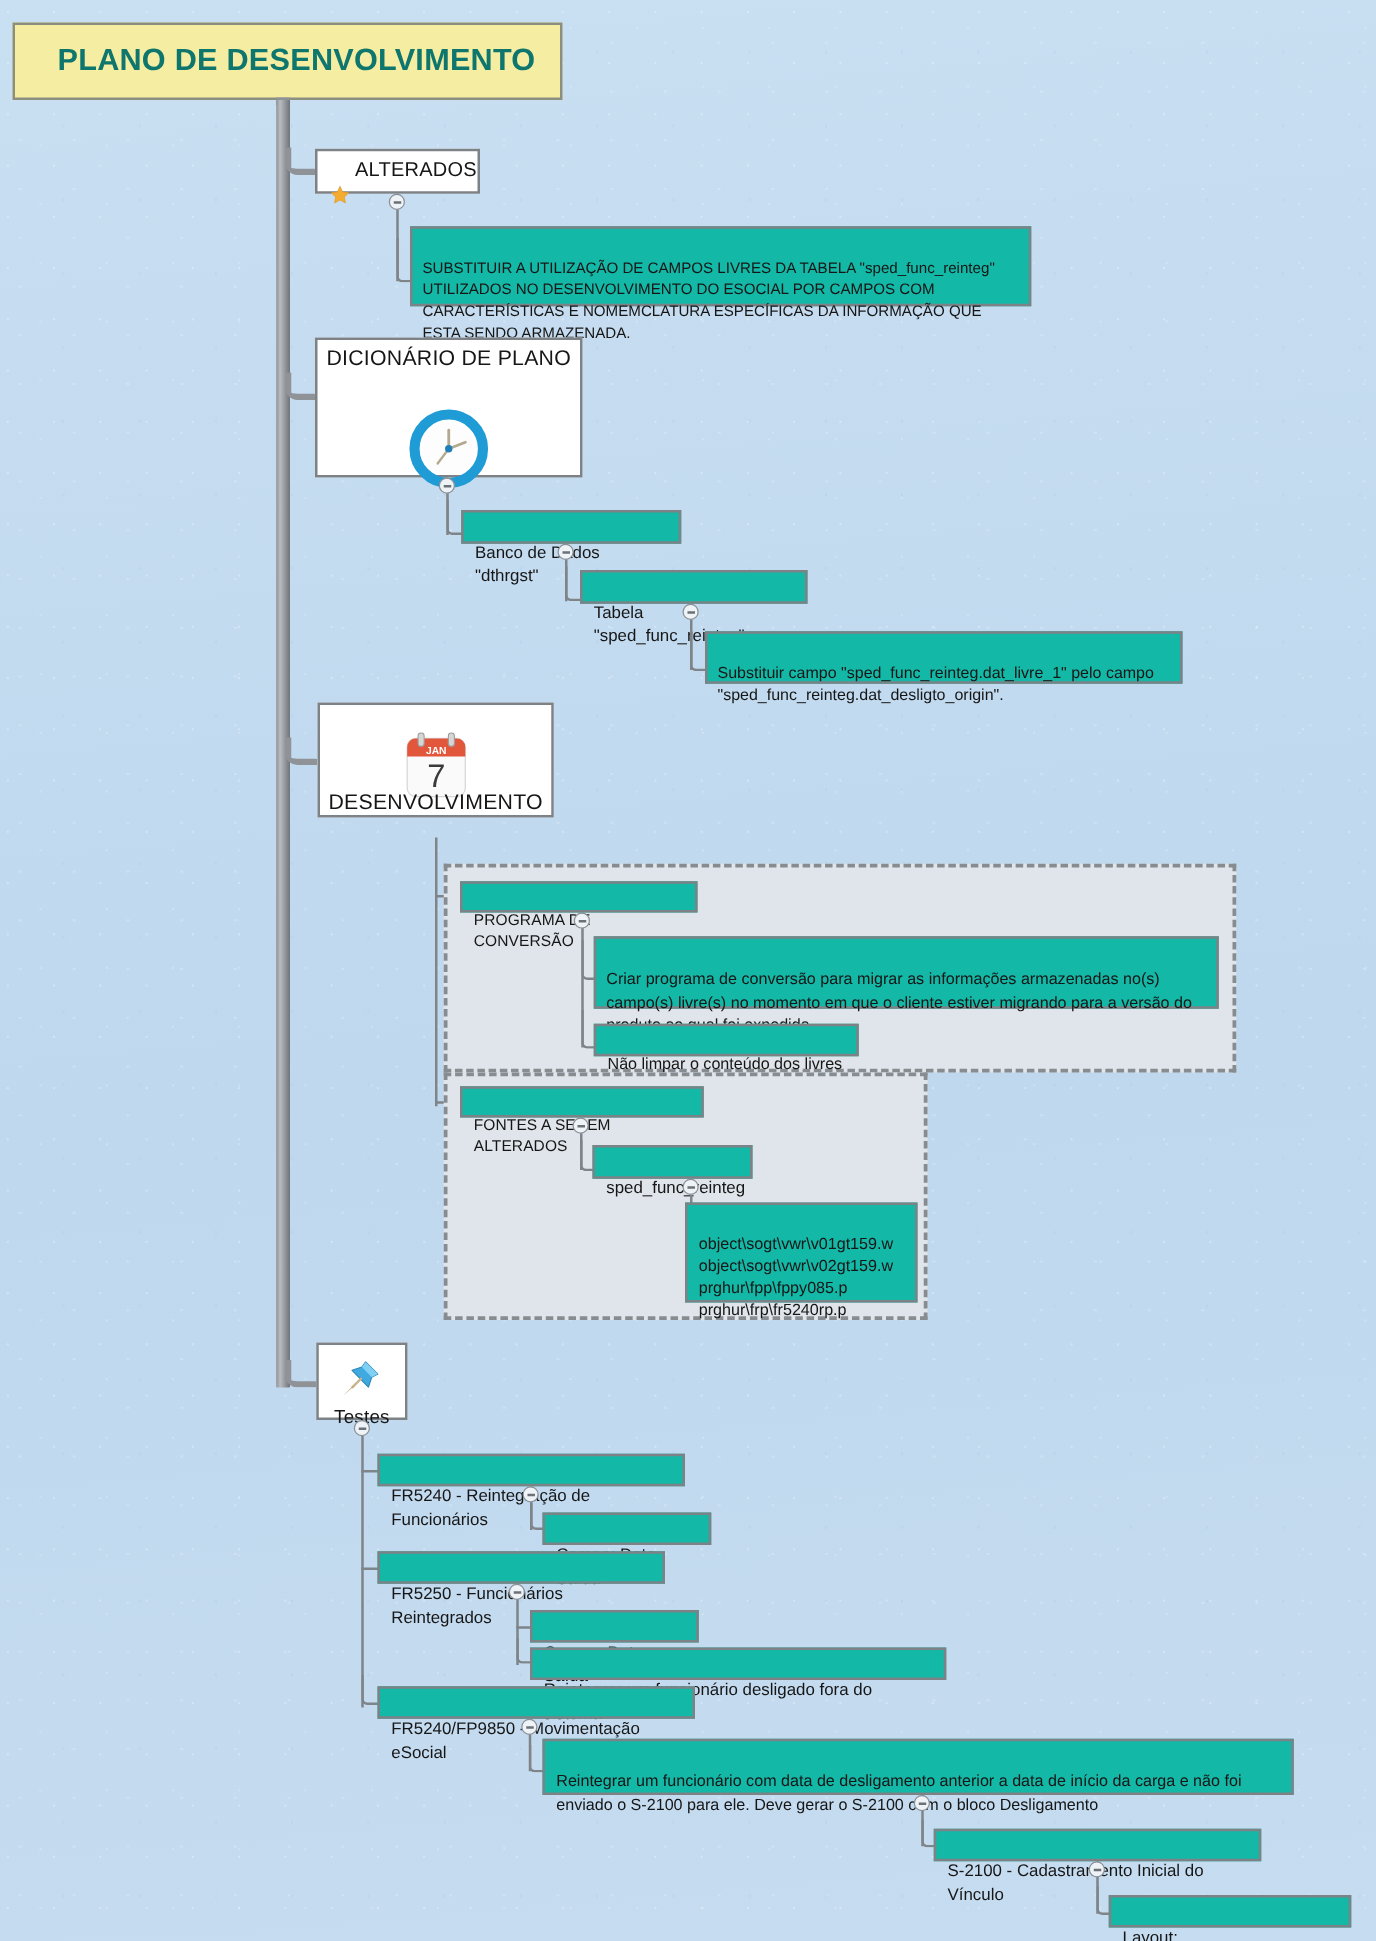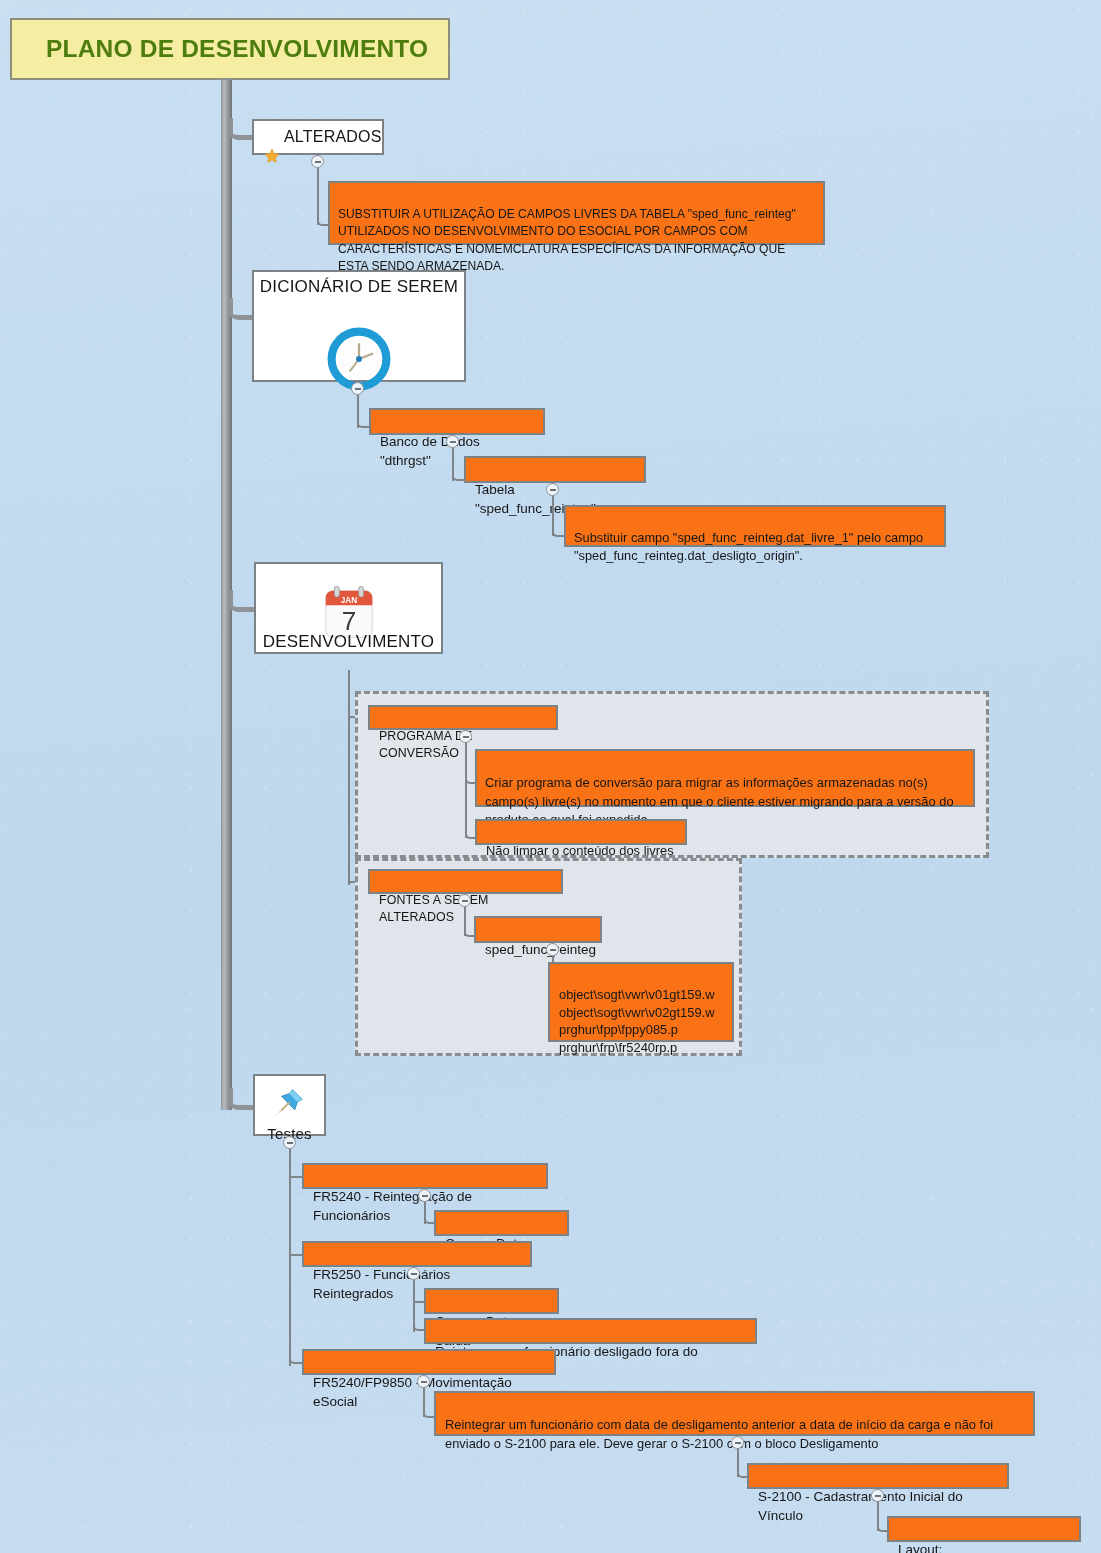--- a/index.html
+++ b/index.html
@@ -21,21 +21,21 @@
     background-size: 37px 41px, 53px 47px, 61px 59px, 43px 39px, 100% 100%;
     font-family: "Liberation Sans", sans-serif;
     color: #1d1d1d;
   }
 
   
   .node {
     position: absolute;
     box-sizing: border-box;
     border: 2px solid #7d8287;
-    background: #f97316;
+    background: #14b8a6;
     font-size: 13.5px;
     line-height: 1.42;
     color: #161616;
     padding: 5px 9px 5px 9px;
     white-space: pre-line;
   }
   .node.white {
     background: #ffffff;
   }
   .node.caps {
@@ -46,21 +46,21 @@
   
   .root-title {
     position: absolute;
     box-sizing: border-box;
     left: 10px;
     top: 18px;
     width: 440px;
     height: 62px;
     background: #f4eda2;
     border: 2px solid #8c8f80;
-    color: #4d7c0f;
+    color: #0f766e;
     font-size: 24.5px;
     font-weight: bold;
     letter-spacing: 0.2px;
     display: flex;
     align-items: center;
     padding-left: 34px;
   }
 
   
   .trunk {
@@ -218,21 +218,21 @@
 
 <div class="vline" style="left:317px; top:155px; width:2px; height:70px;"></div>
 <div class="elbow" style="left:317px; top:190px; width:16px; height:36px;"></div>
 <div class="toggle" style="left:311px; top:155px;"></div>
 
 <div class="node" style="left:328px; top:181px; width:497px; height:64px; font-size:12.1px; line-height:1.45; padding:5px 8px;">
   <span>SUBSTITUIR A UTILIZAÇÃO DE CAMPOS LIVRES DA TABELA "sped_func_reinteg" UTILIZADOS NO DESENVOLVIMENTO DO ESOCIAL POR CAMPOS COM CARACTERÍSTICAS E NOMEMCLATURA ESPECÍFICAS DA INFORMAÇÃO QUE ESTA SENDO ARMAZENADA.</span>
 </div>
 
 <div class="node white icon-node" style="left:252px; top:270px; width:214px; height:112px;">
-  <span class="cap big">DICIONÁRIO DE SEREM</span>
+  <span class="cap big">DICIONÁRIO DE PLANO</span>
   <span class="clock-icon">
     <svg viewBox="0 0 100 100" width="74" height="74">
       <circle cx="50" cy="50" r="37" fill="none" stroke="#1f9bd6" stroke-width="11"></circle>
       <circle cx="50" cy="50" r="28" fill="#fdfdfd"></circle>
       <line x1="50" y1="50" x2="50" y2="30" stroke="#b3a98e" stroke-width="3" stroke-linecap="round"></line>
       <line x1="50" y1="50" x2="68" y2="43" stroke="#b3a98e" stroke-width="3" stroke-linecap="round"></line>
       <line x1="50" y1="50" x2="38" y2="66" stroke="#b3a98e" stroke-width="2.5" stroke-linecap="round"></line>
       <circle cx="50" cy="50" r="4" fill="#1f7fb8"></circle>
     </svg>
   </span>

